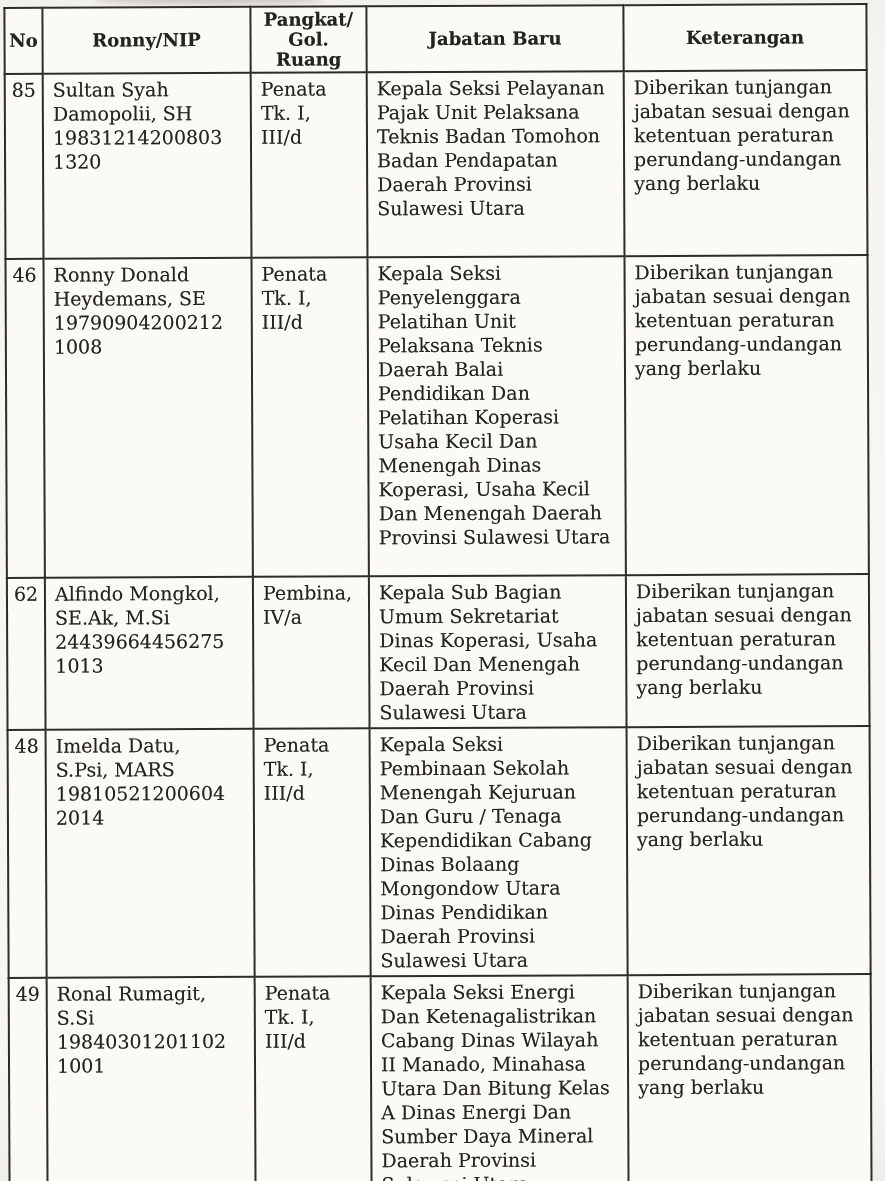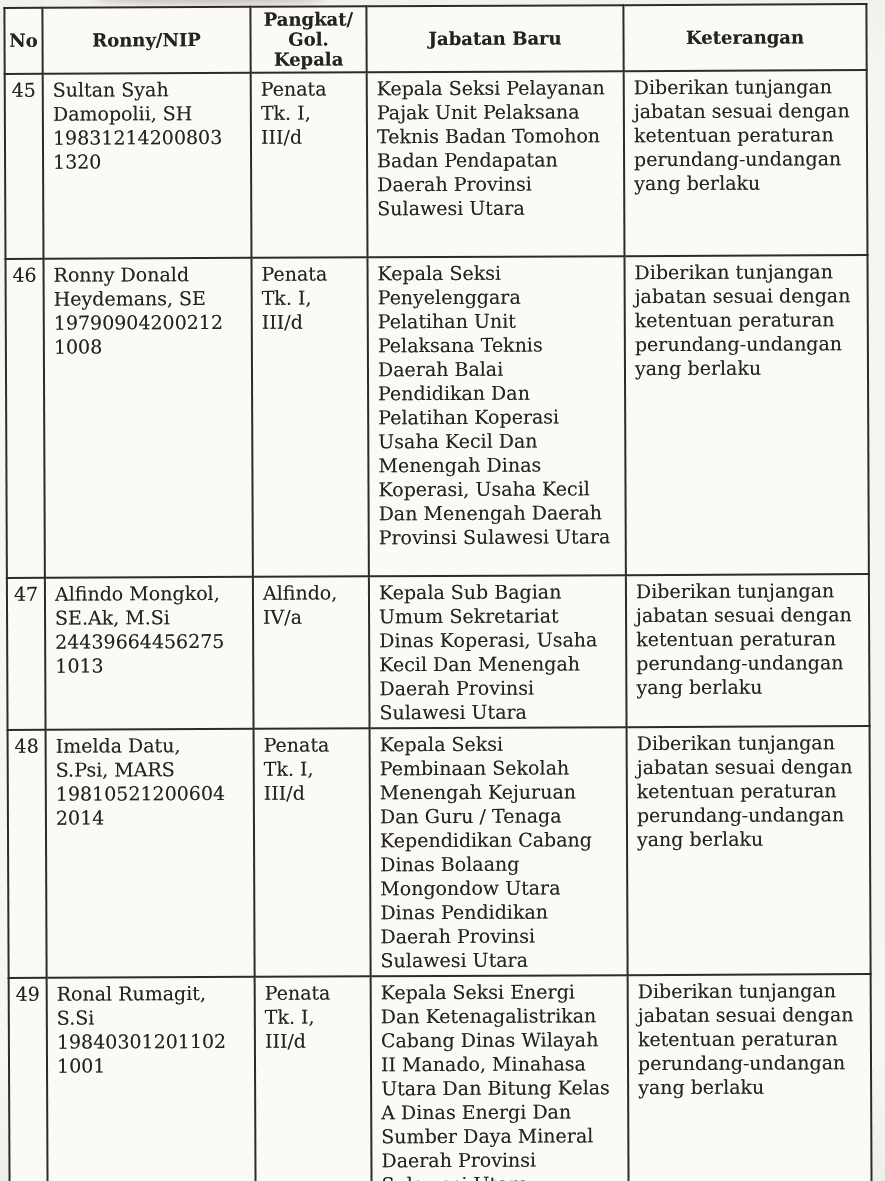--- a/index.html
+++ b/index.html
@@ -95,28 +95,28 @@
         <col class="c-pk">
         <col class="c-jb">
         <col class="c-kt">
     </colgroup>
     <thead>
       <tr class="hdr">
         <th>No</th>
         <th>Ronny/NIP</th>
         <th>Pangkat/
 Gol.
-Kepala</th>
+Ruang</th>
         <th>Jabatan Baru</th>
         <th>Keterangan</th>
       </tr>
     </thead>
     <tbody>
       <tr class="row-0">
-        <td class="no-cell">45</td>
+        <td class="no-cell">85</td>
         <td>Sultan Syah
 Damopolii, SH
 19831214200803
 1320</td>
         <td>Penata
 Tk. I,
 III/d</td>
         <td>Kepala Seksi Pelayanan
 Pajak Unit Pelaksana
 Teknis Badan Tomohon
@@ -150,26 +150,26 @@
 Koperasi, Usaha Kecil
 Dan Menengah Daerah
 Provinsi Sulawesi Utara</td>
         <td>Diberikan tunjangan
 jabatan sesuai dengan
 ketentuan peraturan
 perundang-undangan
 yang berlaku</td>
       </tr>
       <tr class="row-2">
-        <td class="no-cell">47</td>
+        <td class="no-cell">62</td>
         <td>Alfindo Mongkol,
 SE.Ak, M.Si
 24439664456275
 1013</td>
-        <td>Alfindo,
+        <td>Pembina,
 IV/a</td>
         <td>Kepala Sub Bagian
 Umum Sekretariat
 Dinas Koperasi, Usaha
 Kecil Dan Menengah
 Daerah Provinsi
 Sulawesi Utara</td>
         <td>Diberikan tunjangan
 jabatan sesuai dengan
 ketentuan peraturan

